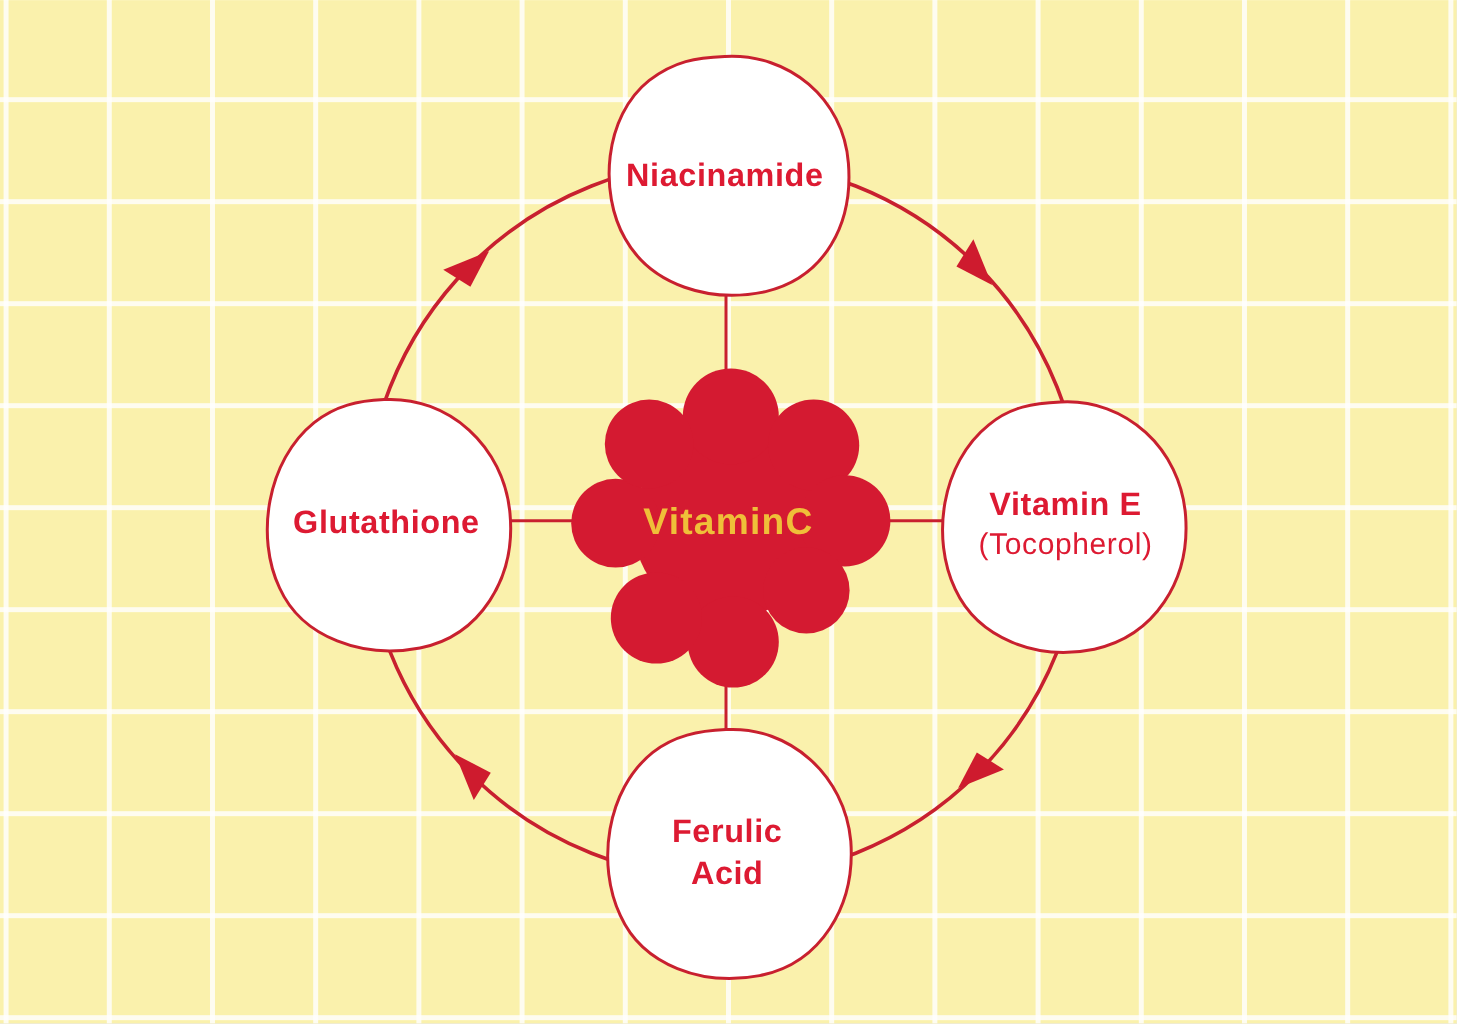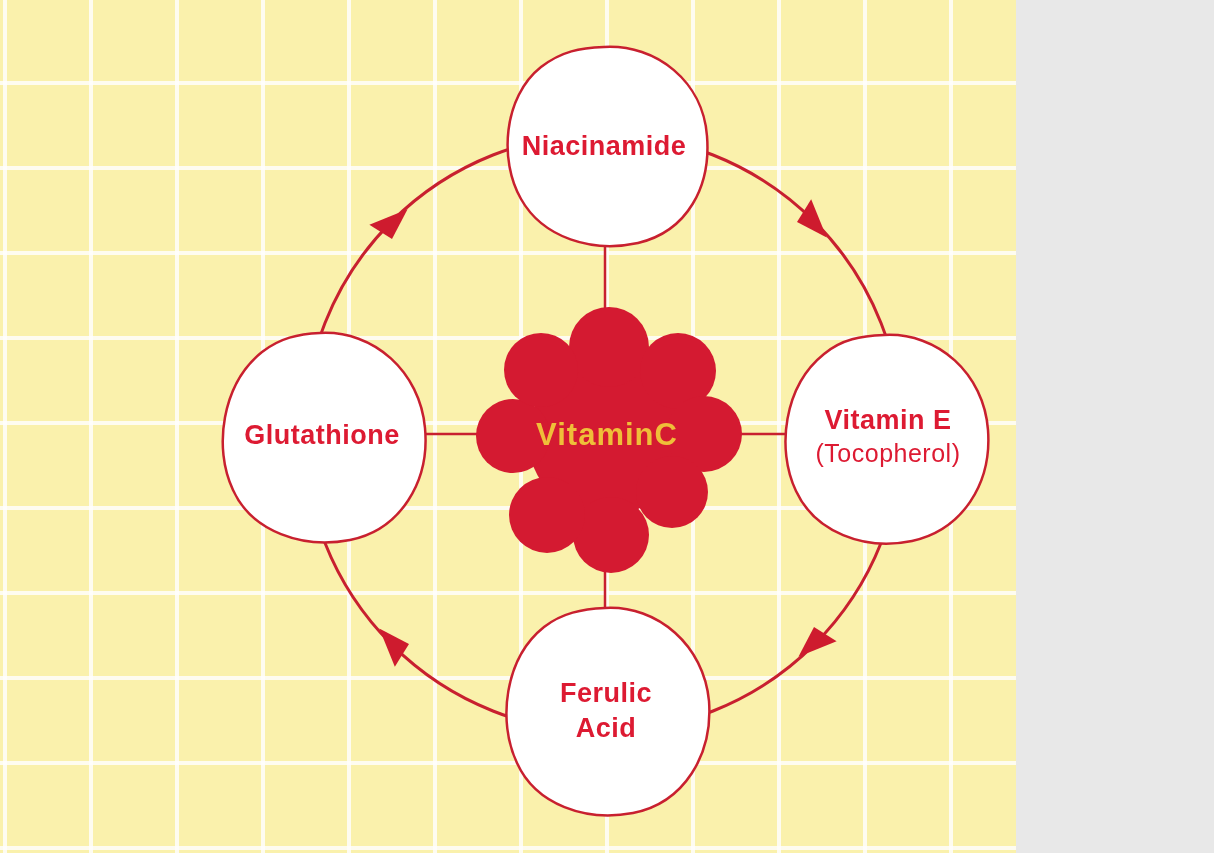--- a/index.html
+++ b/index.html
@@ -2,21 +2,21 @@
 <html><head>
 <meta charset="utf-8">
 <style>
   html, body {
     margin: 0;
     padding: 0;
     background: #e8e8e8;
   }
   .canvas {
     position: relative;
-    width: 1016px;
+    width: 1214px;
     height: 853px;
     overflow: hidden;
     background-color: #FAF1AC;
     background-image:
       linear-gradient(to right, rgba(255,255,255,0.82), rgba(255,255,255,0.82) 4px, transparent 4px),
       linear-gradient(to bottom, rgba(255,255,255,0.82), rgba(255,255,255,0.82) 4px, transparent 4px);
     background-size: 86px 100%, 100% 85px;
     background-position: 3px 0px, 0px 81px;
     background-repeat: repeat;
     font-family: "Liberation Sans", "DejaVu Sans", sans-serif;

